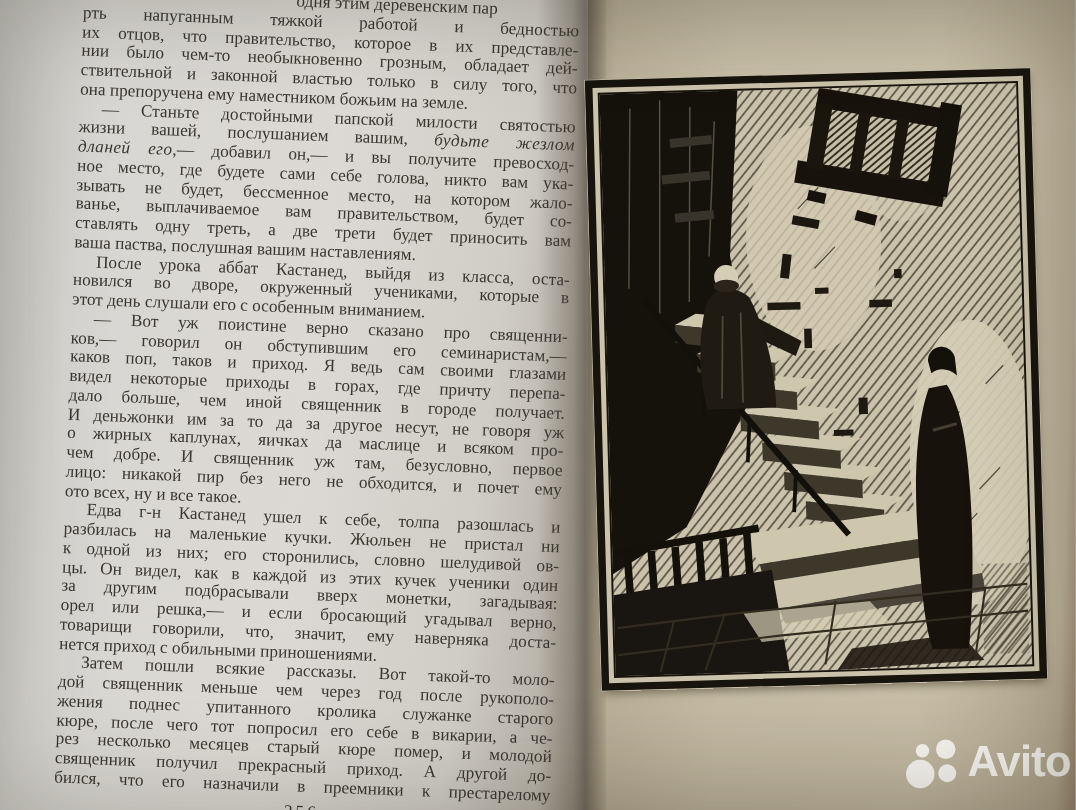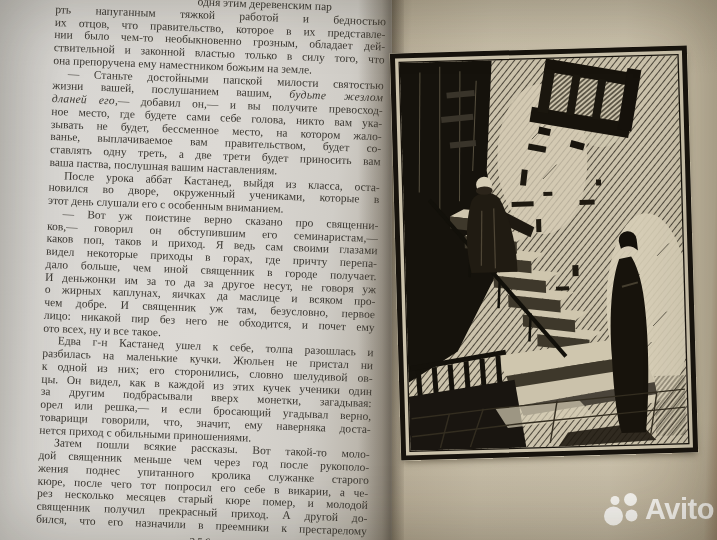--- a/index.html
+++ b/index.html
@@ -35,21 +35,21 @@
   .tline.ind{padding-left:15px;}
   .tline.frag{text-align-last:left;padding-left:142px;}
   .tline i{letter-spacing:.3px;}
   .pageno{margin-top:4px;text-align:center;letter-spacing:2px;color:#3a3731;font-size:11.5px;}
   .illus{
     position:absolute;left:395px;top:49px;width:298px;height:408px;
     transform:rotate(-1.6deg);transform-origin:50% 50%;
     box-shadow:0 4px 6px -2px rgba(70,60,42,.55);
   }
   .wm{
-    position:absolute;left:602px;top:492px;display:flex;align-items:center;gap:3px;
+    position:absolute;left:602px;top:492px;display:flex;align-items:flex-start;gap:3px;
     color:rgba(255,255,255,.8);
     font-family:"Liberation Sans", sans-serif;font-weight:bold;font-size:29px;letter-spacing:-.5px;
   }
   .vignette{position:absolute;inset:0;pointer-events:none;
     box-shadow:inset 0 0 70px rgba(40,35,22,.28);}
 </style>
 </head>
 <body>
 
 <div class="photo">

